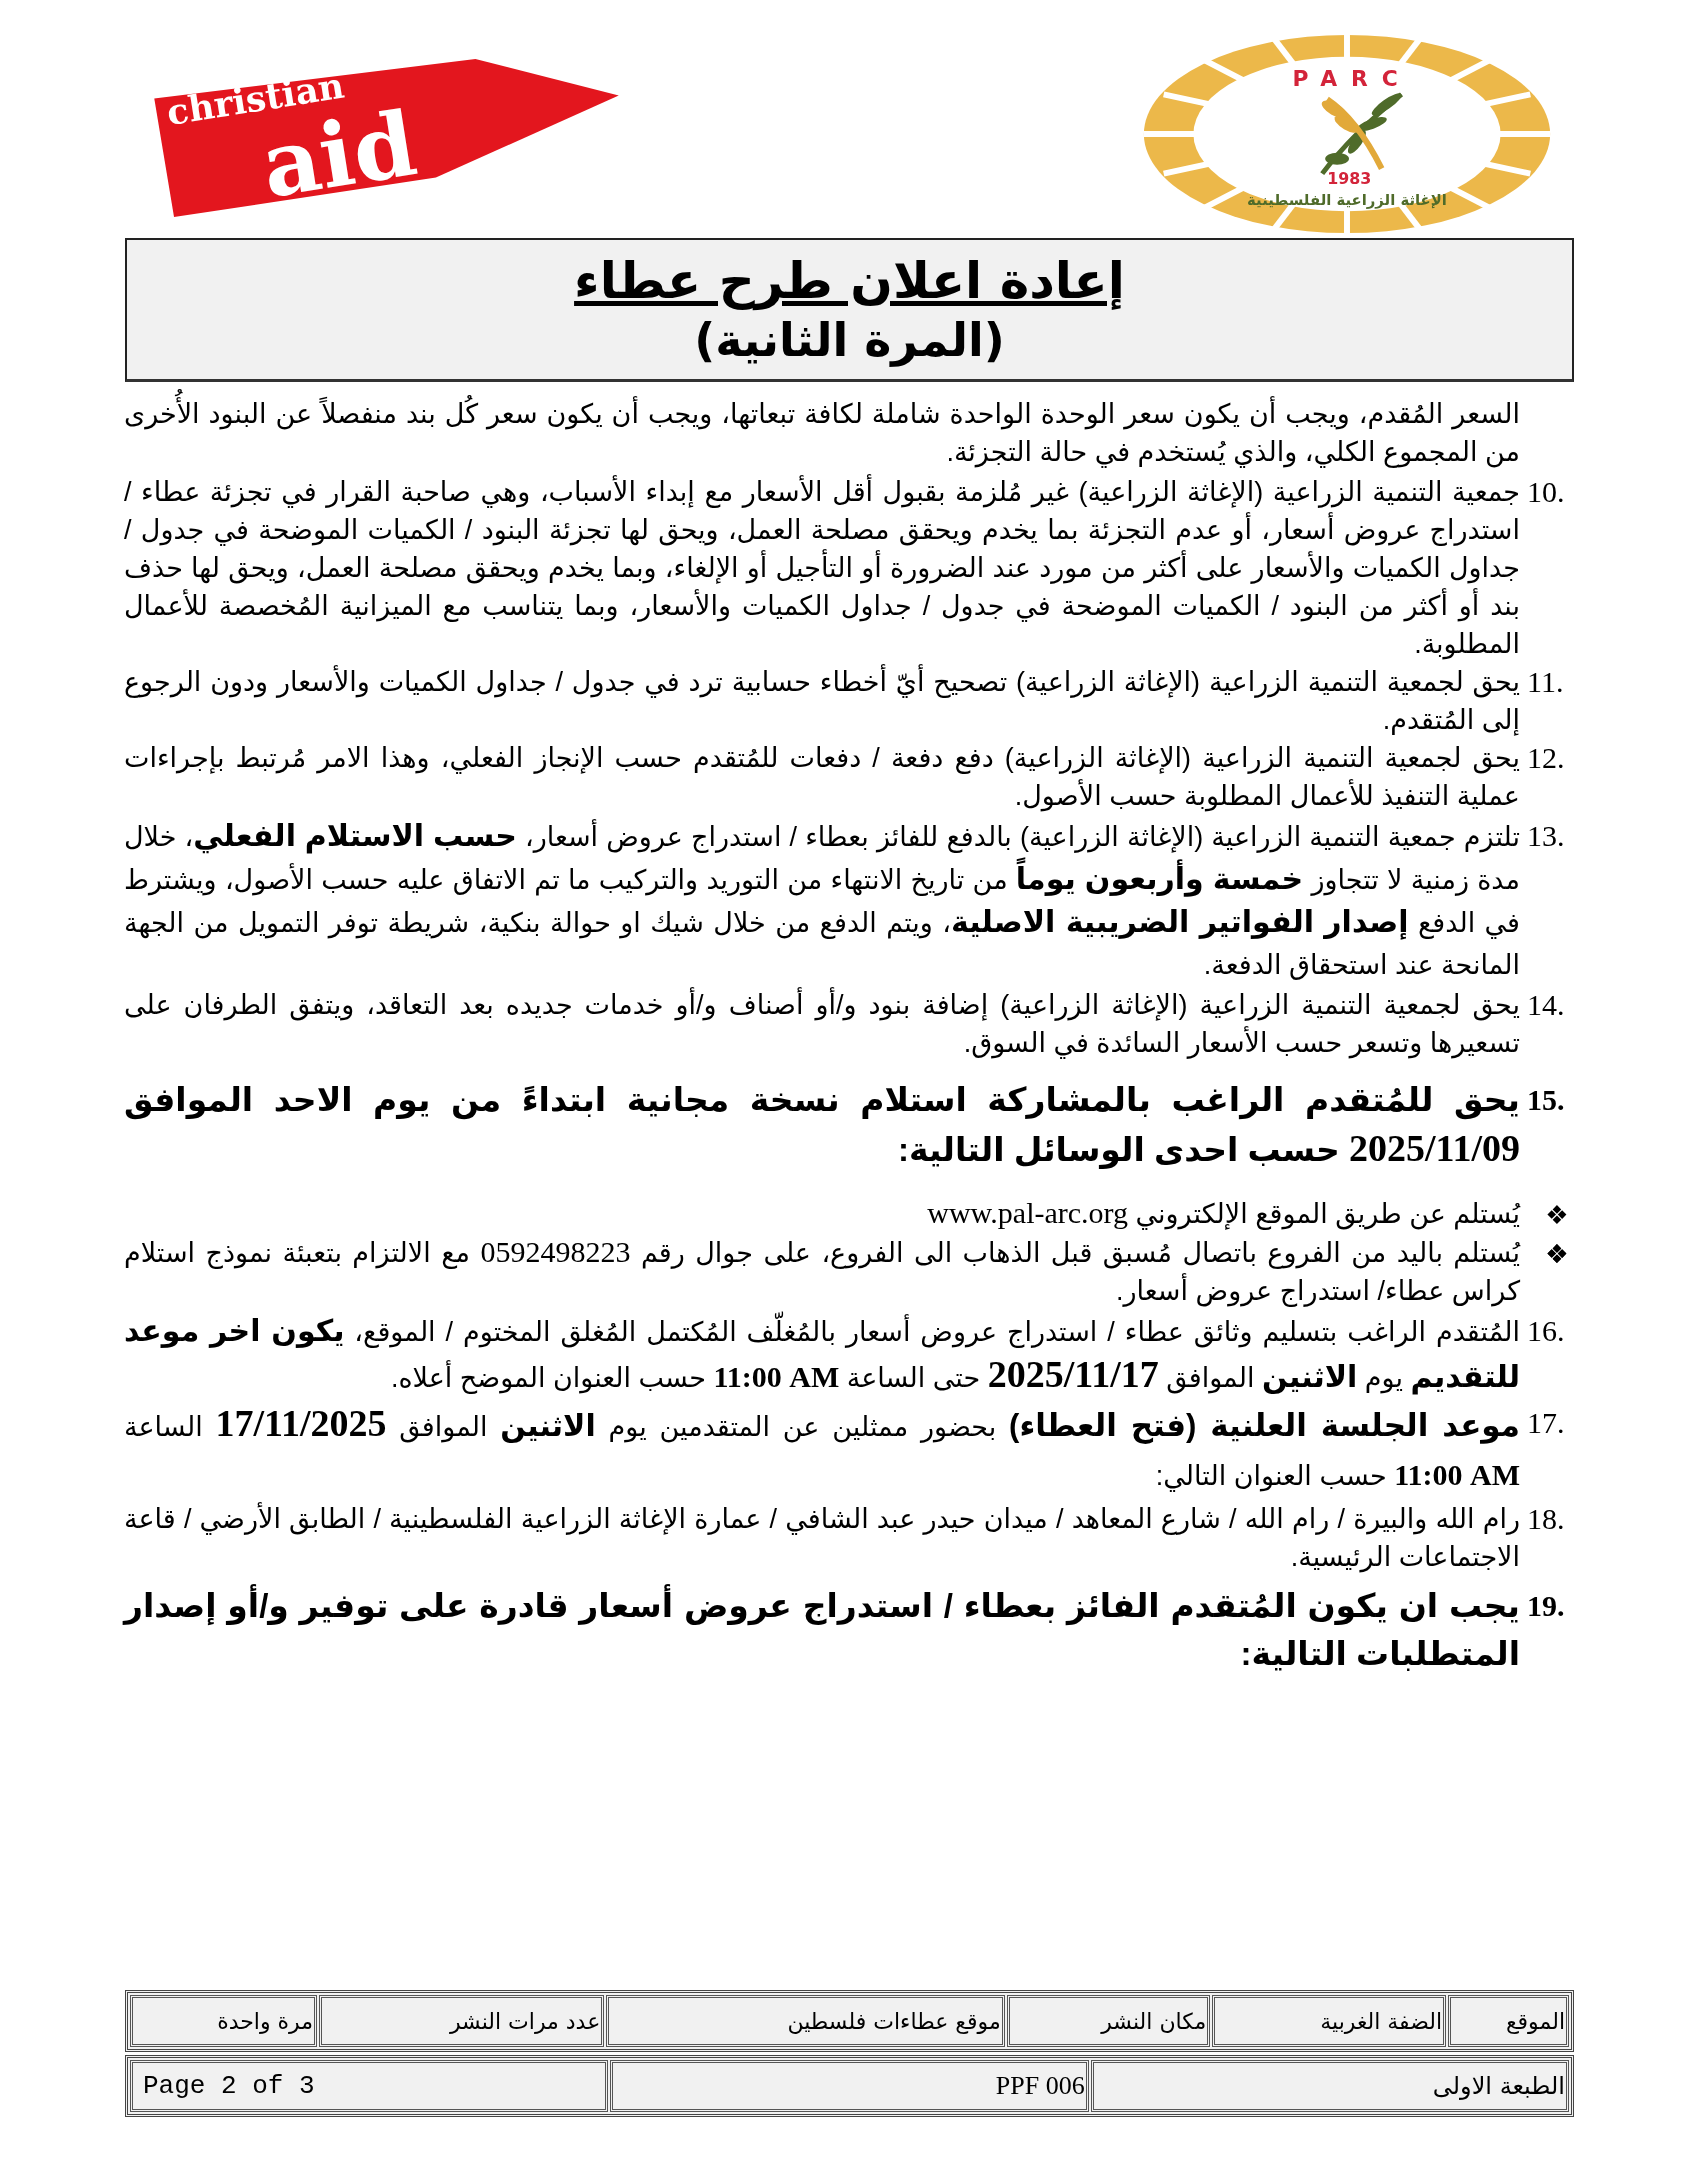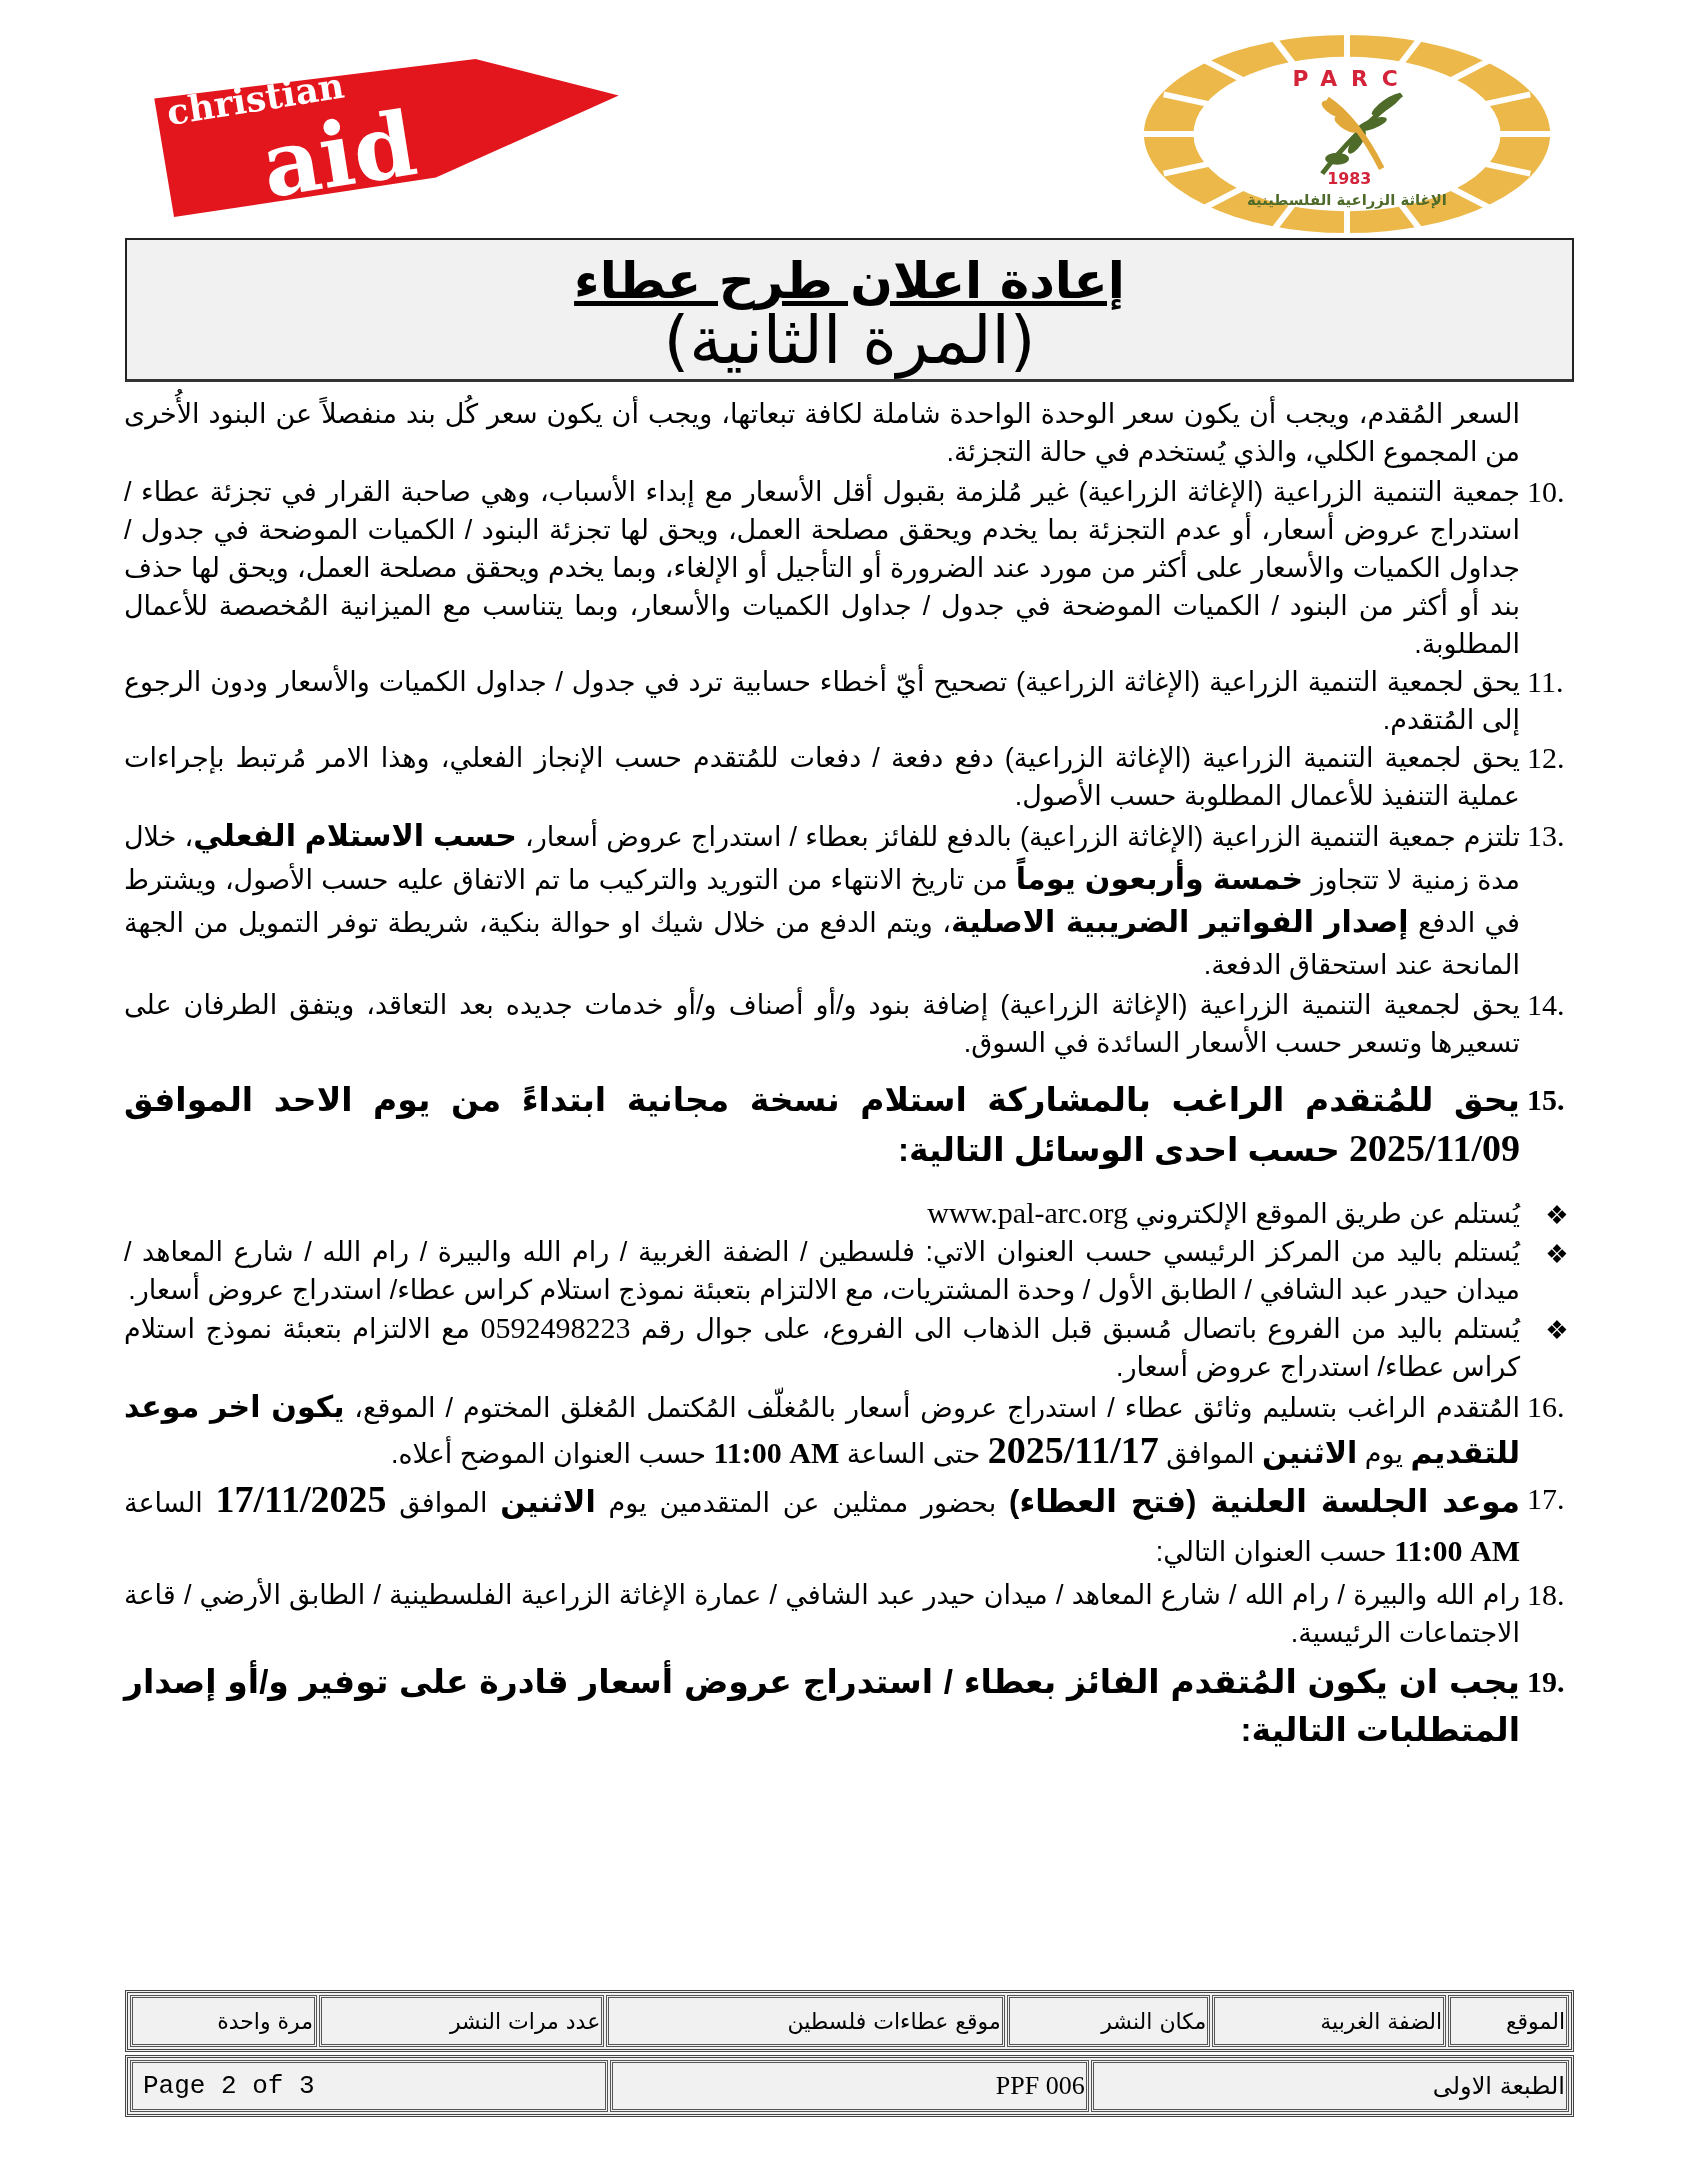--- a/index.html
+++ b/index.html
@@ -10,21 +10,21 @@
     
     .logo-ca { position: absolute; left: 149px; top: 54px; width: 475px; height: 168px; }
     .logo-parc { position: absolute; left: 1124px; top: 25px; width: 446px; height: 218px; }
 
     
     .title-box { position: absolute; left: 125px; top: 238px; width: 1449px; height: 144px;
       background: #f1f1f1; border: 2px solid #222; box-sizing: border-box;
       border-bottom: 3px solid #333; direction: rtl; text-align: center; }
     .title-line1 { font-size: 50px; font-weight: bold; line-height: 59px; margin-top: 12px;
       font-family: "DejaVu Sans", sans-serif; text-decoration: underline; }
-    .title-line2 { font-size: 66px; font-weight: normal; line-height: 59px;
+    .title-line2 { font-size: 46px; font-weight: bold; line-height: 59px;
       font-family: "DejaVu Sans", sans-serif; }
 
     
     .body { position: absolute; left: 124px; top: 388px; width: 1396px; direction: rtl;
       text-align: justify; font-size: 27px; line-height: 38px; }
     .para { margin: 7px 0 2px 0; position: relative; padding-right: 0; }
     .item { position: relative; padding-right: 0; margin: 0; }
     .num { position: absolute; right: -57px; top: 0; width: 50px; text-align: left;
       direction: ltr; font-family: "Liberation Serif", serif; font-size: 30px; }
     .b { font-weight: bold; }
@@ -133,21 +133,20 @@
     </div>
 
     <ul class="bullets">
       <li>
         <span class="bullet-icon">❖</span>
         <span>يُستلم عن طريق الموقع الإلكتروني</span>
         <span class="latin">www.pal-arc.org</span>
       </li>
       <li>
         <span class="bullet-icon">❖</span>
-        <span>يُستلم باليد من المركز الرئيسي حسب العنوان الاتي: فلسطين / الضفة الغربية / رام الله والبيرة / رام الله / شارع المعاهد / ميدان حيدر عبد الشافي / الطابق الأول / وحدة المشتريات، مع الالتزام بتعبئة نموذج استلام كراس عطاء/ استدراج عروض أسعار.</span>
       </li>
       <li>
         <span class="bullet-icon">❖</span>
         <span>يُستلم باليد من الفروع باتصال مُسبق قبل الذهاب الى الفروع، على جوال رقم</span>
         <span class="latin">0592498223</span>
         <span>مع الالتزام بتعبئة نموذج استلام كراس عطاء/ استدراج عروض أسعار.</span>
       </li>
     </ul>
 
     <div class="item" style="line-height:42px;">

